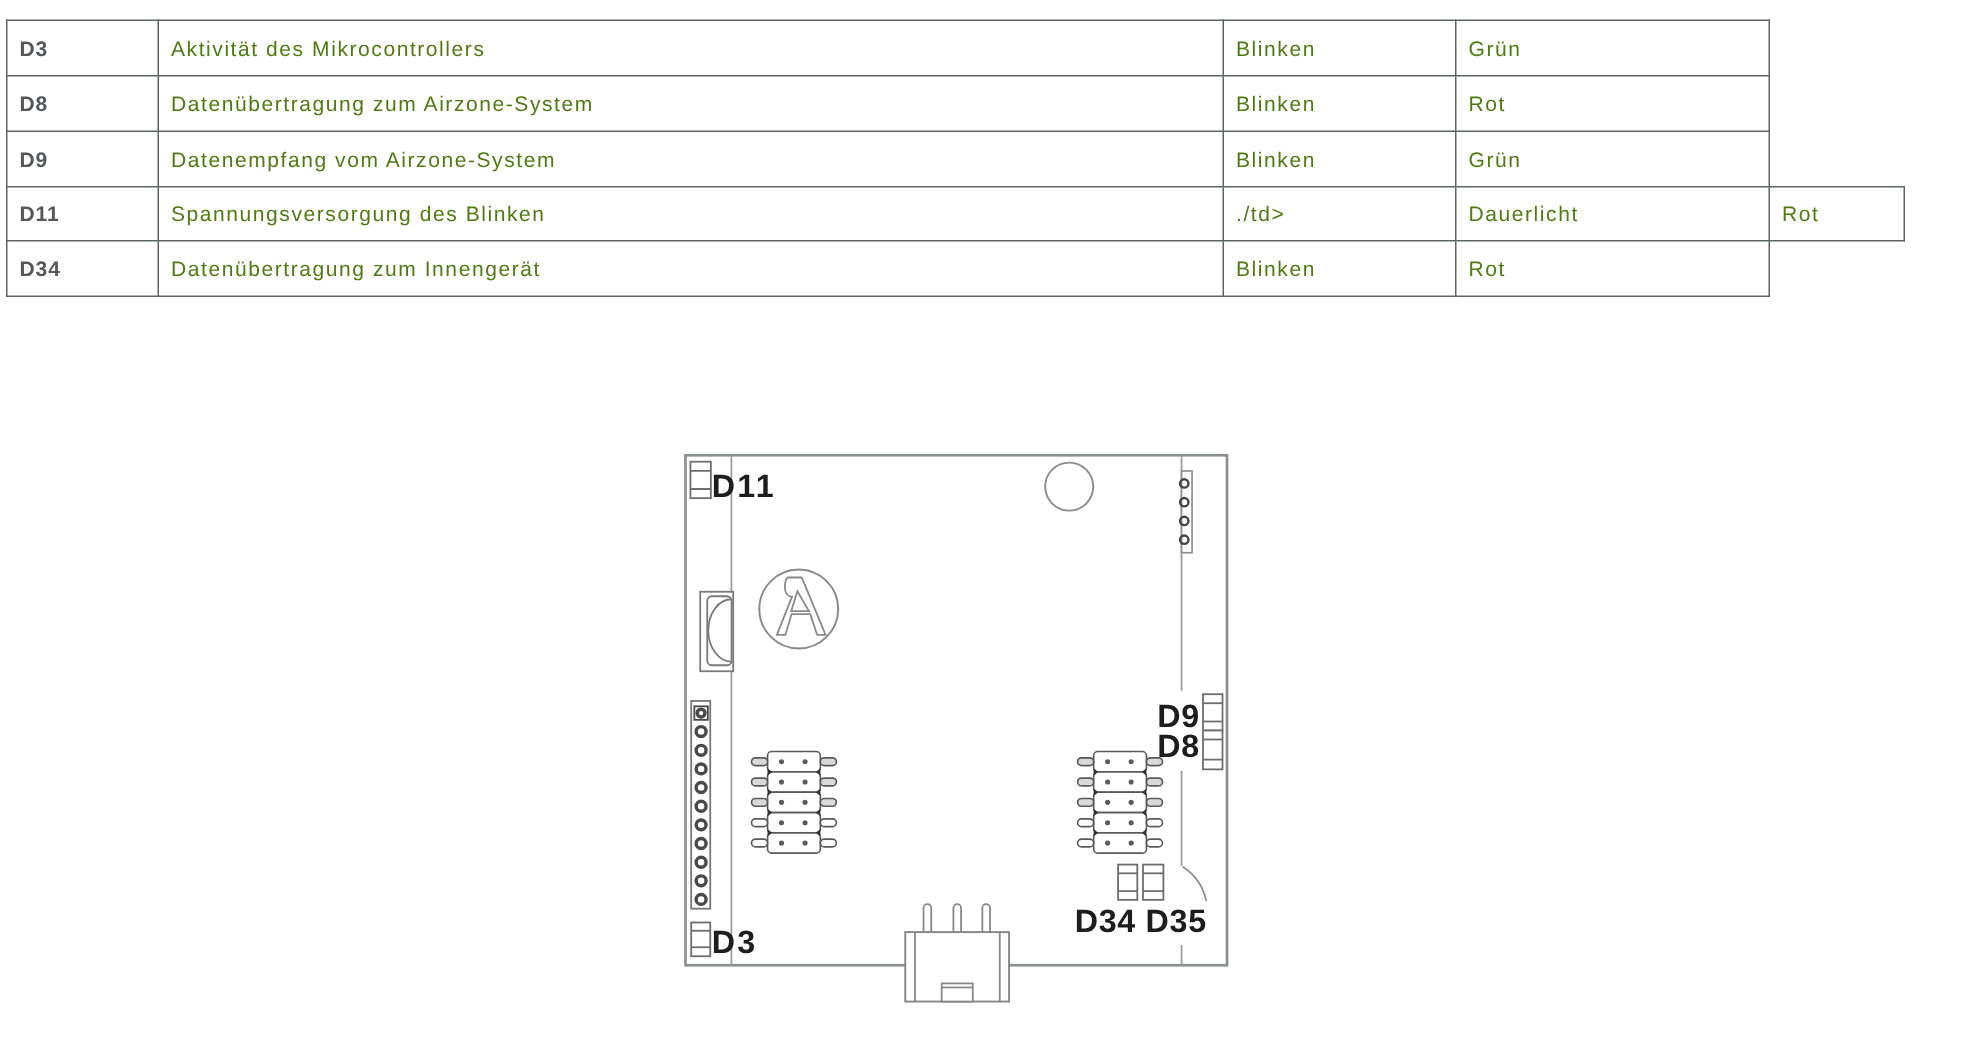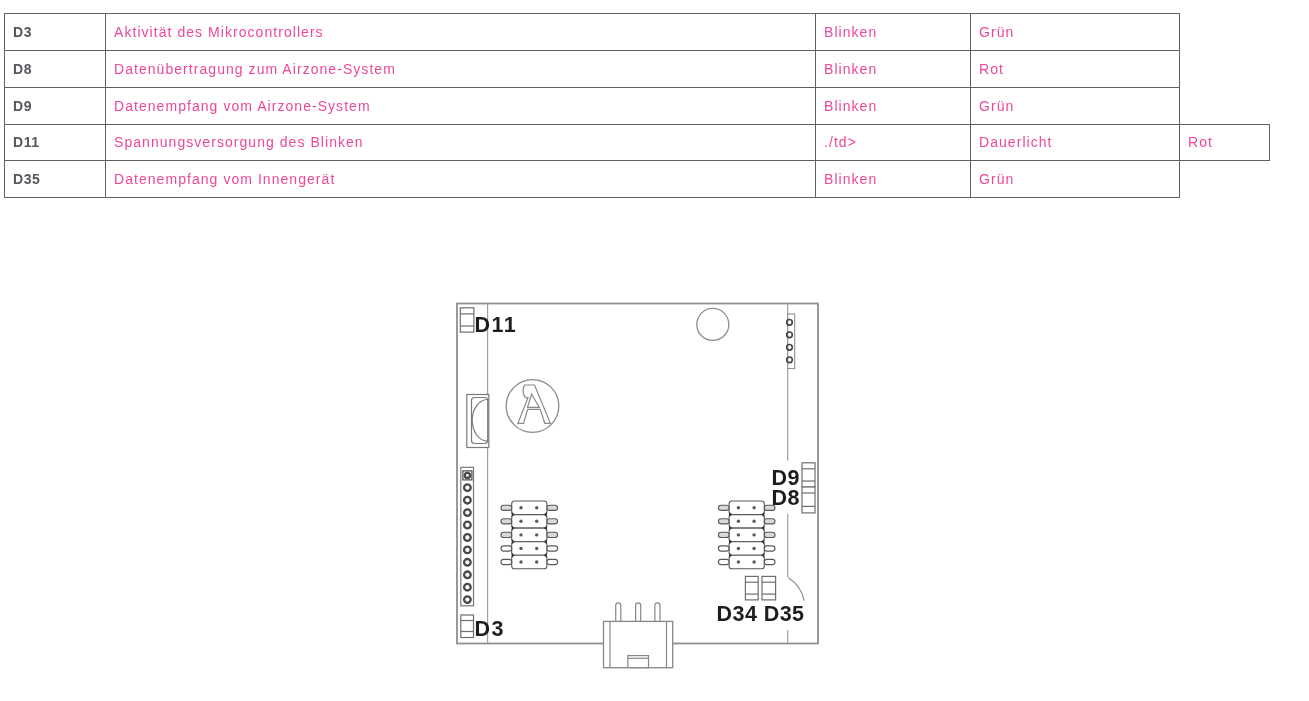--- a/index.html
+++ b/index.html
@@ -1,21 +1,21 @@
 <!DOCTYPE html>
 <html><head>
 <meta charset="utf-8">
 <style>
   html,body{margin:0;padding:0;background:#ffffff;}
   body{width:1309px;height:701px;position:relative;overflow:hidden;
        font-family:"Liberation Sans",sans-serif;}
   table.led{position:absolute;left:4px;top:13px;border-collapse:collapse;
             table-layout:fixed;}
   table.led td{border:1px solid #5d6466;height:35.85px;padding:0 0 0 8px;
-               font-size:14px;letter-spacing:1.05px;color:#ec4899;
+               font-size:14px;letter-spacing:1.05px;color:#4d7c0f;
                vertical-align:middle;white-space:nowrap;overflow:visible;}
   table.led td.lbl{font-weight:bold;color:#54585c;letter-spacing:0.6px;}
   table.led td.none{border:none;}
 </style>
 </head>
 <body>
 
 <table class="led">
   <colgroup>
     <col style="width:101px">
@@ -51,28 +51,28 @@
       </tr>
 
   <tr>
         <td class="lbl">D11</td>
         <td>Spannungsversorgung des Blinken</td>
         <td>./td&gt;</td>
         <td>Dauerlicht</td>
         <td>Rot</td>
       </tr>
 
-
-  <tr>
-        <td class="lbl">D35</td>
-        <td>Datenempfang vom Innengerät</td>
-        <td>Blinken</td>
-        <td>Grün</td>
-        <td class="none"></td>
-      </tr>
+  <tr>
+        <td class="lbl">D34</td>
+        <td>Datenübertragung zum Innengerät</td>
+        <td>Blinken</td>
+        <td>Rot</td>
+        <td class="none"></td>
+      </tr>
+
 </tbody>
   </table>
 
 <svg style="position:absolute;left:440px;top:290px;" width="400" height="411" viewBox="440 290 400 411">
   <g fill="none" stroke-linecap="butt">
 
     <rect x="457" y="303.5" width="361" height="340" stroke="#8b9091" stroke-width="1.8"></rect>
 
     <line x1="487.6" y1="304" x2="487.6" y2="643" stroke="#9aa0a0" stroke-width="1.2"></line>
 

